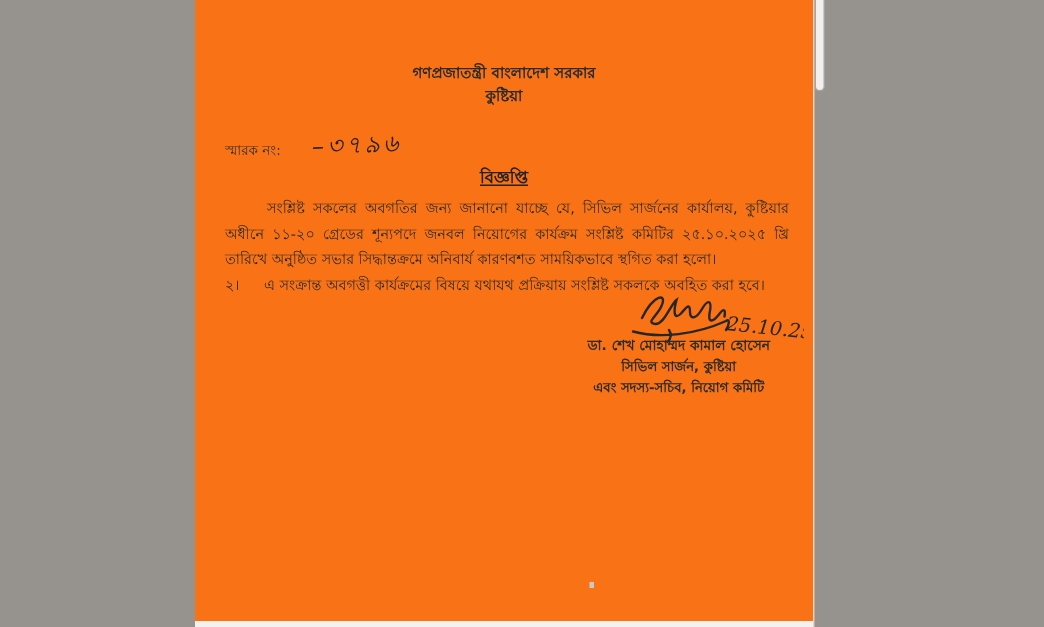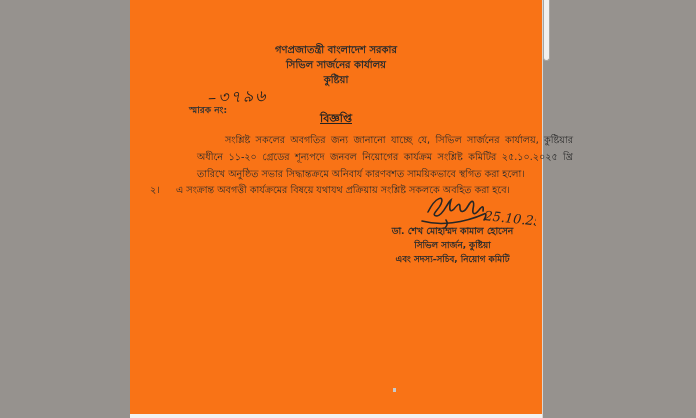--- a/index.html
+++ b/index.html
@@ -39,21 +39,21 @@
     line-height: 15px;
     color: #2b2b2b;
   }
 
   .memo-row {
     position: absolute;
     top: 86px; left: 20px; right: 20px;
     height: 22px;
     font-size: 9px;
   }
-  .memo-label { position: absolute; left: 0; top: 17px; font-weight: bold; color: #333; margin-left: 39px; }
+  .memo-label { position: absolute; left: 0; top: 7px; font-weight: normal; color: #333; }
   .memo-number {
     position: absolute; left: 58px; top: -2px;
     font-size: 16px;
     font-style: italic;
     letter-spacing: 2px;
     transform: rotate(-2deg);
     color: #1f1f1f;
     font-family: "DejaVu Serif", "Liberation Serif", serif;
   }
   .memo-date { position: absolute; right: 3px; top: 6px; font-weight: bold; color: #333; }
@@ -70,21 +70,20 @@
 
   .body-para {
     position: absolute;
     top: 131px; left: 20px;
     width: 376px;
     font-size: 9.6px;
     line-height: 17px;
     text-align: justify;
     text-indent: 28px;
     color: #2b2b2b;
-    margin-left: 47px;
   }
 
   .item2 {
     position: absolute;
     top: 183px; left: 20px;
     width: 376px;
     font-size: 9.6px;
     color: #2b2b2b;
   }
   .item2 .num { position: absolute; left: 0; }
@@ -122,21 +121,20 @@
 </style>
 </head>
 <body>
 
 <div class="viewport">
 
   <div class="paper">
 
     <div class="header">
       <div>গণপ্রজাতন্ত্রী বাংলাদেশ সরকার</div>
-      <div>সিভিল সার্জনের কার্যালয়</div>
       <div>কুষ্টিয়া</div>
     </div>
 
     <div class="memo-row">
       <span class="memo-label">স্মারক নং:</span>
       <span class="memo-number">–৩৭৯৬</span>
     </div>
 
     <div class="subject">বিজ্ঞপ্তি</div>
 

